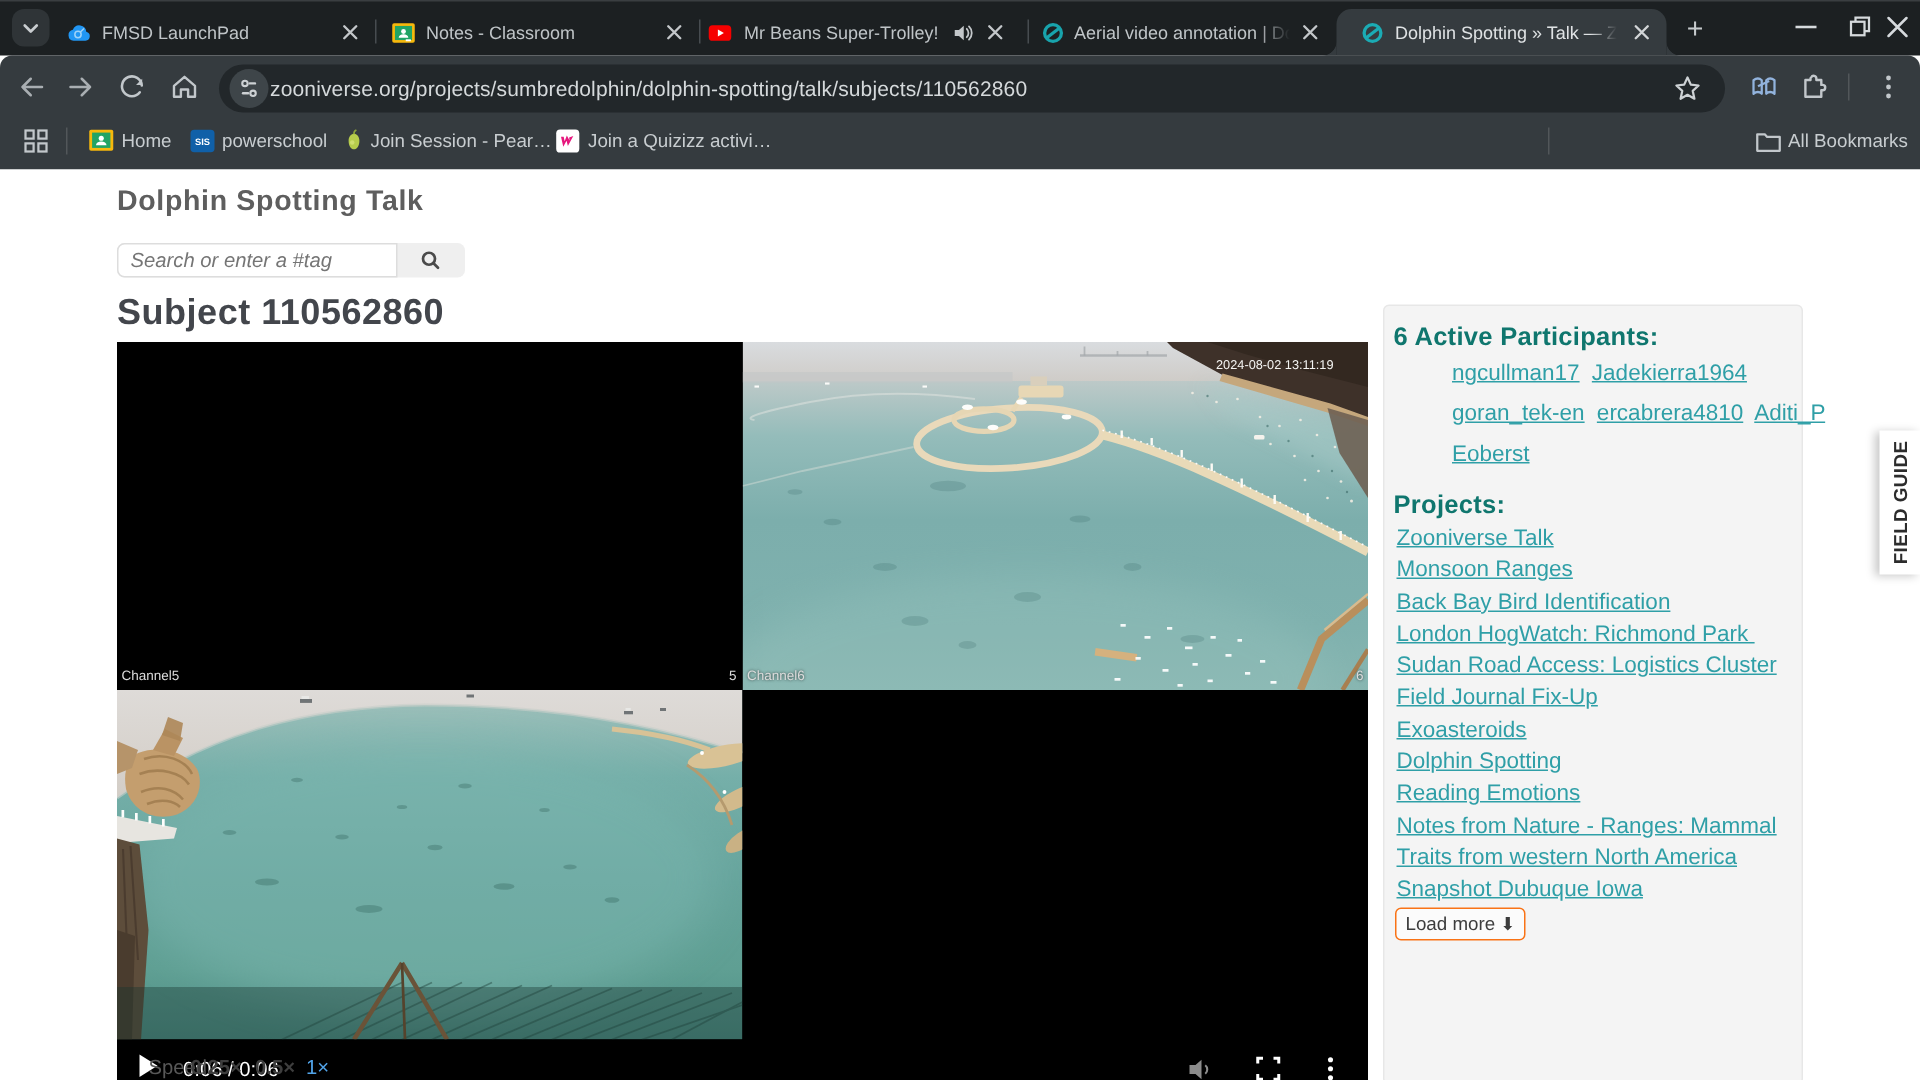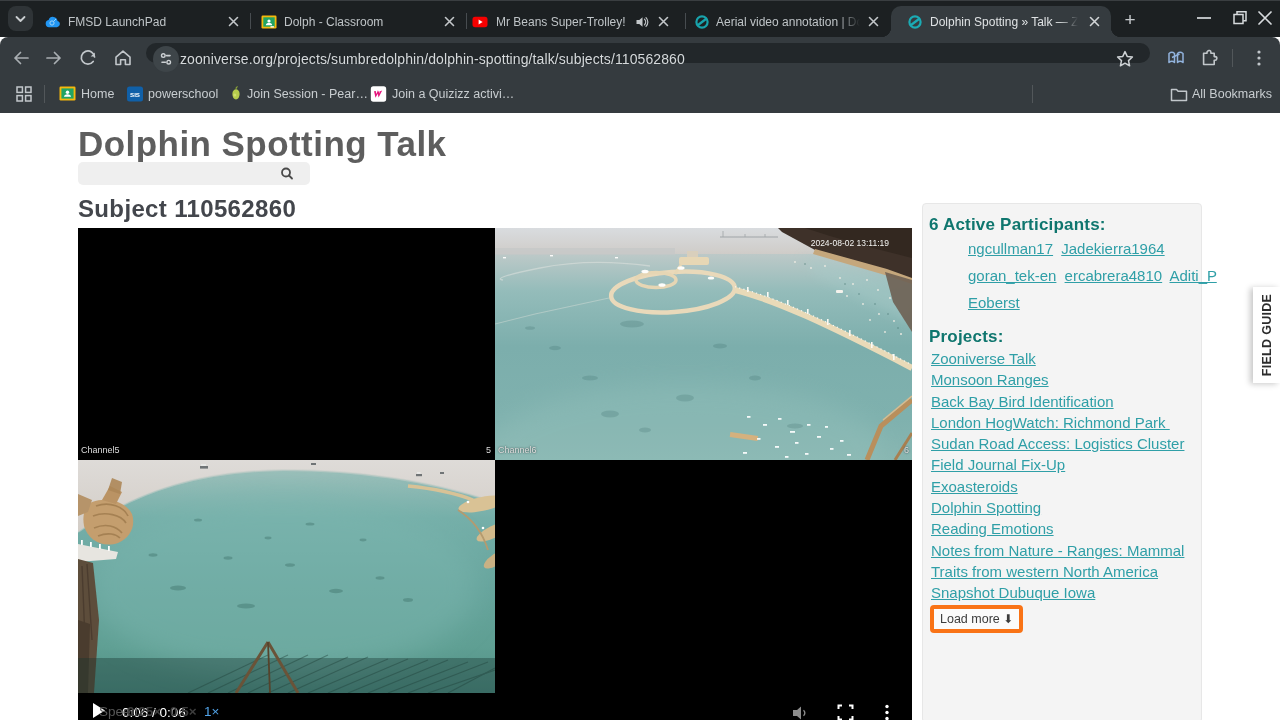--- a/index.html
+++ b/index.html
@@ -14,49 +14,49 @@
 .tab .ttl { position:absolute; top:8px; white-space:nowrap; overflow:hidden; }
 .tab .cls { position:absolute; top:7px; color:#c3c7ca; font-size:13px; }
 .tabsep { position:absolute; top:13px; width:1px; height:16px; background:#474c50; }
 #activetab { position:absolute; left:891px; top:6px; width:220px; height:31px; background:#353b3f; border-radius:10px 10px 0 0; }
 #activetab .foot { position:absolute; bottom:0; width:10px; height:10px; }
 #newtab { position:absolute; left:1118px; top:8px; width:24px; height:24px; color:#c6cacd; font-size:19px; text-align:center; line-height:23px; }
 .winctl { position:absolute; top:0; height:36px; color:#d6dadd; }
 
 #toolbar { position:absolute; left:0; top:37px; width:1280px; height:76px; background:#353b3f; border-radius:8px 8px 0 0; }
 .tbicon { position:absolute; top:9px; width:24px; height:24px; }
-#omnibox { position:absolute; left:146px; top:6px; width:1004px; height:20px; border-radius:16px; background:#22272a; }
+#omnibox { position:absolute; left:146px; top:6px; width:1004px; height:32px; border-radius:16px; background:#22272a; }
 #siteinfo { position:absolute; left:7px; top:3px; width:26px; height:26px; border-radius:50%; background:#3e4549; }
 #url { position:absolute; left:34px; top:8px; font-size:14px; color:#d5d9db; letter-spacing:0.1px; }
 
 .bm { position:absolute; top:47px; height:20px; font-size:12.5px; color:#c8cdd0; }
 .bmsep { position:absolute; width:1px; height:18px; top:48px; background:#52575a; }
 
 #page { position:absolute; left:0; top:113px; width:1280px; height:607px; background:#ffffff; overflow:hidden; }
-h1 { position:absolute; left:78px; top:11px; font-size:35px; color:#5e5e5e; letter-spacing:0.45px; }
+h1 { position:absolute; left:78px; top:11px; font-size:19px; color:#5e5e5e; letter-spacing:0.45px; }
 #searchwrap { position:absolute; left:78px; top:49px; width:232px; height:23px; background:#efefef; border-radius:5px; }
 #searchinput { position:absolute; left:0; top:0; width:187px; height:23px; background:#fff; border:1px solid #ddd; border-radius:5px 0 0 5px; font-style:italic; color:#757575; font-size:13.5px; line-height:21px; padding-left:8px; }
 #searchbtn { position:absolute; right:0px; top:0; width:45px; height:23px; }
 h2 { position:absolute; left:78px; top:82px; font-size:24px; color:#43464c; letter-spacing:0.35px; }
 #player { position:absolute; left:78px; top:115px; width:834px; height:525px; background:#000; }
 .q { position:absolute; width:417px; height:232px; overflow:hidden; }
 .chlabel { position:absolute; color:#dcdcdc; font-size:9px; text-shadow:0 0 2px rgba(0,0,0,.7); }
 
 #ctrl { position:absolute; left:0; bottom:0; width:834px; height:60px; color:#eee; }
 #progress { position:absolute; left:14px; bottom:18px; width:806px; height:4px; background:#fff; border-radius:2px; }
 #speedrow { position:absolute; left:78px; top:591px; font-size:13.5px; color:#585858; width:300px; height:16px; }
 #speedrow b { color:#3e3e3e; font-weight:bold; }
 #speedrow .act { color:#51a3e8; }
 
 #card { position:absolute; left:922px; top:90px; width:280px; height:520px; background:#f4f4f4; border:1px solid #e7e7e7; border-radius:4px; }
 #card h3 { font-size:17px; color:#0f766e; letter-spacing:0.2px; }
 #card a { color:#2f9fa7; text-decoration:underline; }
 .users { font-size:15px; line-height:27px;margin-left:34px; }
 .projects { font-size:15px; line-height:21.3px; }
-#loadmore { position:absolute; left:7px; top:401px; border:4px solid #f97316; background:#fbfbfb; border-radius:4px; font-size:12.5px; color:#3c3c3c; padding:3px 6px; }
+#loadmore { position:absolute; left:7px; top:401px; border:1px solid #f97316; background:#fbfbfb; border-radius:4px; font-size:12.5px; color:#3c3c3c; padding:3px 6px; }
 #fieldguide { position:absolute; right:0; top:174px; width:27px; height:96px; background:#fff; box-shadow:-3px 1px 6px rgba(0,0,0,.22); }
 #fieldguide span { position:absolute; left:50%; top:50%; transform:translate(-50%,-50%) rotate(-90deg); white-space:nowrap; font-weight:bold; font-size:12.5px; color:#2c2c2c; letter-spacing:0.3px; }
 </style>
 </head>
 <body>
 <div id="tabstrip">
   <div class="topline"></div>
   <div id="tabsearch"><svg width="25" height="25" viewBox="0 0 25 25">
         <path d="M8.5 11l4 4 4-4" stroke="#c9cdd0" stroke-width="1.8" fill="none" stroke-linecap="round" stroke-linejoin="round"></path>
       </svg></div>
@@ -75,21 +75,21 @@
   <div class="tabsep" style="left:250px;"></div>
 
   <div class="tab" style="left:255px;width:208px;">
     <svg class="fav" style="left:6px;" viewBox="0 0 16 16">
         <rect x="0.5" y="1.5" width="15" height="13" rx="1.2" fill="#f6b80c"></rect>
         <rect x="2.3" y="3.3" width="11.4" height="9.4" fill="#21a465"></rect>
         <circle cx="8" cy="7" r="1.6" fill="#fff"></circle>
         <path d="M4.8 11.2c0-1.5 1.4-2.4 3.2-2.4s3.2.9 3.2 2.4z" fill="#fff"></path>
         <rect x="9.5" y="12.2" width="3.4" height="1.3" fill="#fff"></rect>
       </svg>
-    <div class="ttl" style="left:29px;width:152px;">Dolph - Classroom</div>
+    <div class="ttl" style="left:29px;width:152px;">Notes - Classroom</div>
     <svg class="cls" style="left:187px;" width="15" height="15" viewBox="0 0 15 15">
         <path d="M3.5 3.5l8 8M11.5 3.5l-8 8" stroke="#c3c7ca" stroke-width="1.6" stroke-linecap="round"></path>
       </svg>
   </div>
   <div class="tabsep" style="left:466px;"></div>
 
   <div class="tab" style="left:470px;width:212px;">
     <svg class="fav" style="left:2px;" viewBox="0 0 16 16">
         <rect x="0.5" y="2.8" width="15" height="10.4" rx="2.6" fill="#f60000"></rect>
         <path d="M6.6 5.6l4 2.4-4 2.4z" fill="#fff"></path>
@@ -215,20 +215,21 @@
   <div class="bm" style="left:392px;line-height:20px;">Join a Quizizz activi…</div>
   <div class="bmsep" style="left:1032px;"></div>
   <svg class="bm" style="left:1169px;" width="20" height="20" viewBox="0 0 20 20">
       <path d="M2.5 5.5h5l1.6 1.8h8.4v9.2h-15z" fill="none" stroke="#c2c7cb" stroke-width="1.5" stroke-linejoin="round"></path>
     </svg>
   <div class="bm" style="left:1192px;line-height:20px;">All Bookmarks</div>
 </div>
 <div id="page">
   <h1>Dolphin Spotting Talk</h1>
   <div id="searchwrap">
+    <div id="searchinput">Search or enter a #tag</div>
     <div id="searchbtn"><svg width="45" height="23" viewBox="0 0 45 23">
           <circle cx="21" cy="10.5" r="4" fill="none" stroke="#4a4a4a" stroke-width="1.8"></circle>
           <path d="M24 13.5l3 3" stroke="#4a4a4a" stroke-width="1.8" stroke-linecap="round"></path>
         </svg></div>
   </div>
   <h2>Subject 110562860</h2>
   <div id="player">
 
     <div class="q" style="left:417px;top:0;">
     <svg width="417" height="232" viewBox="0 0 417 232">

